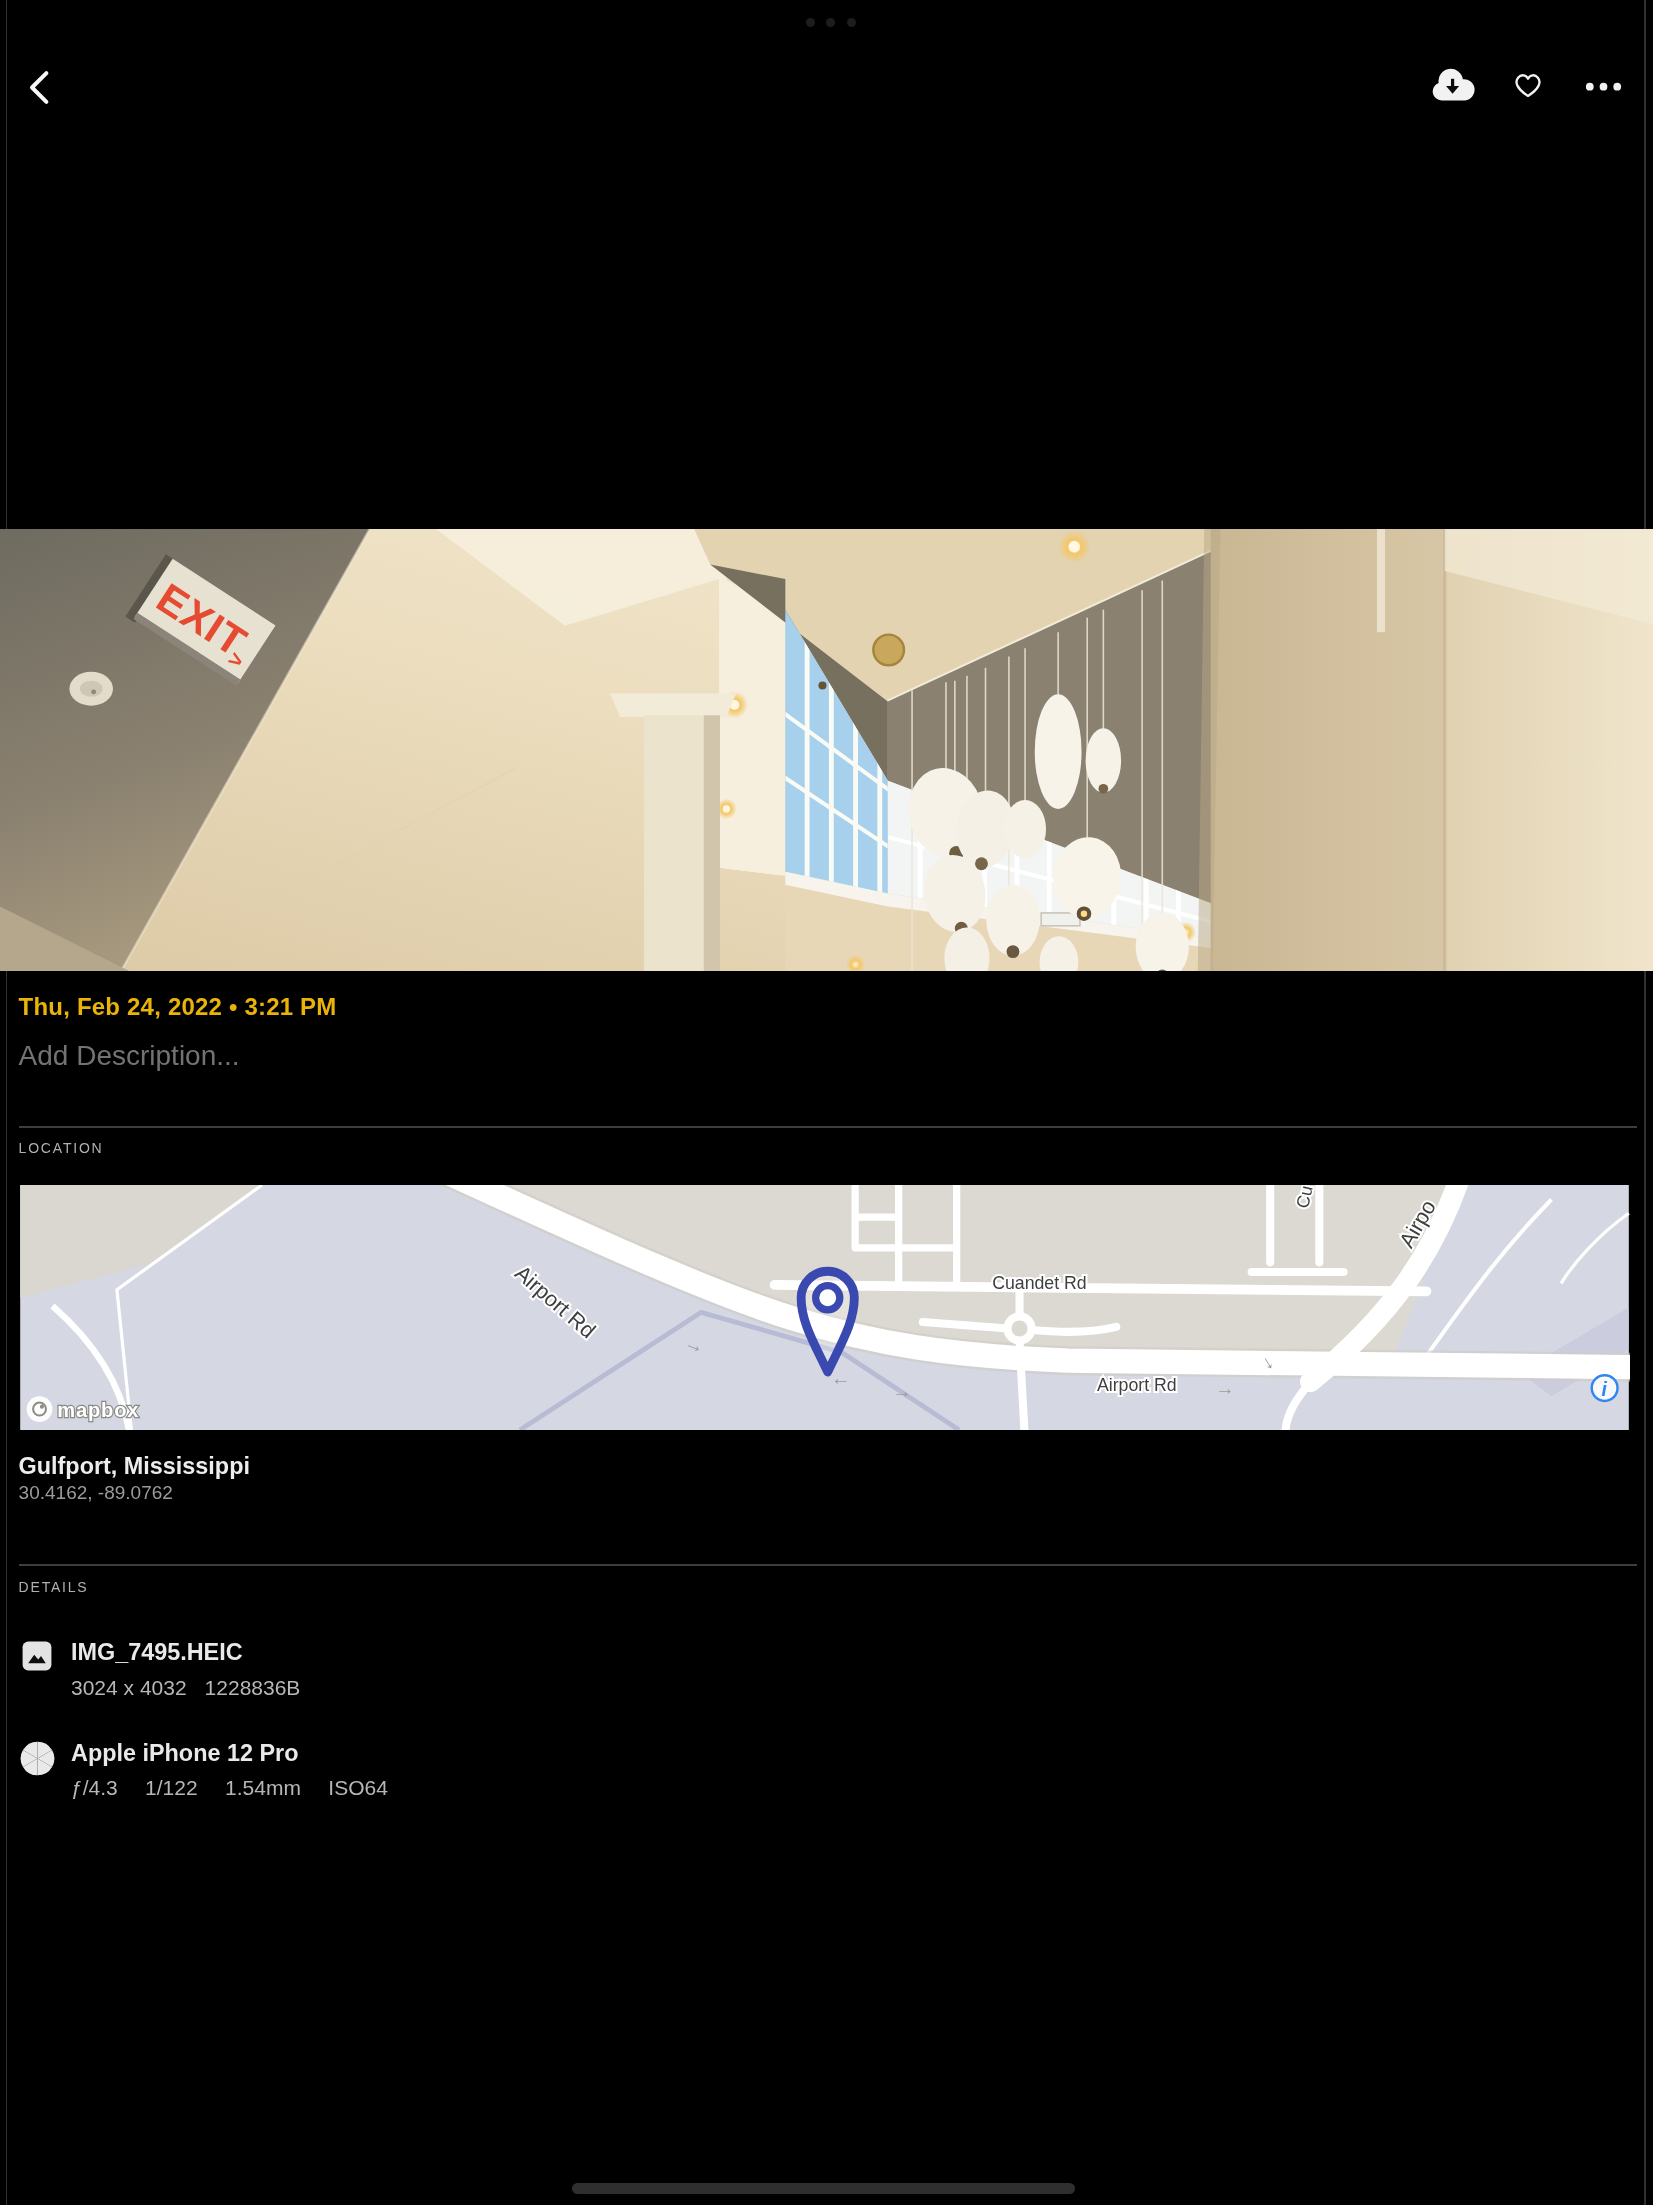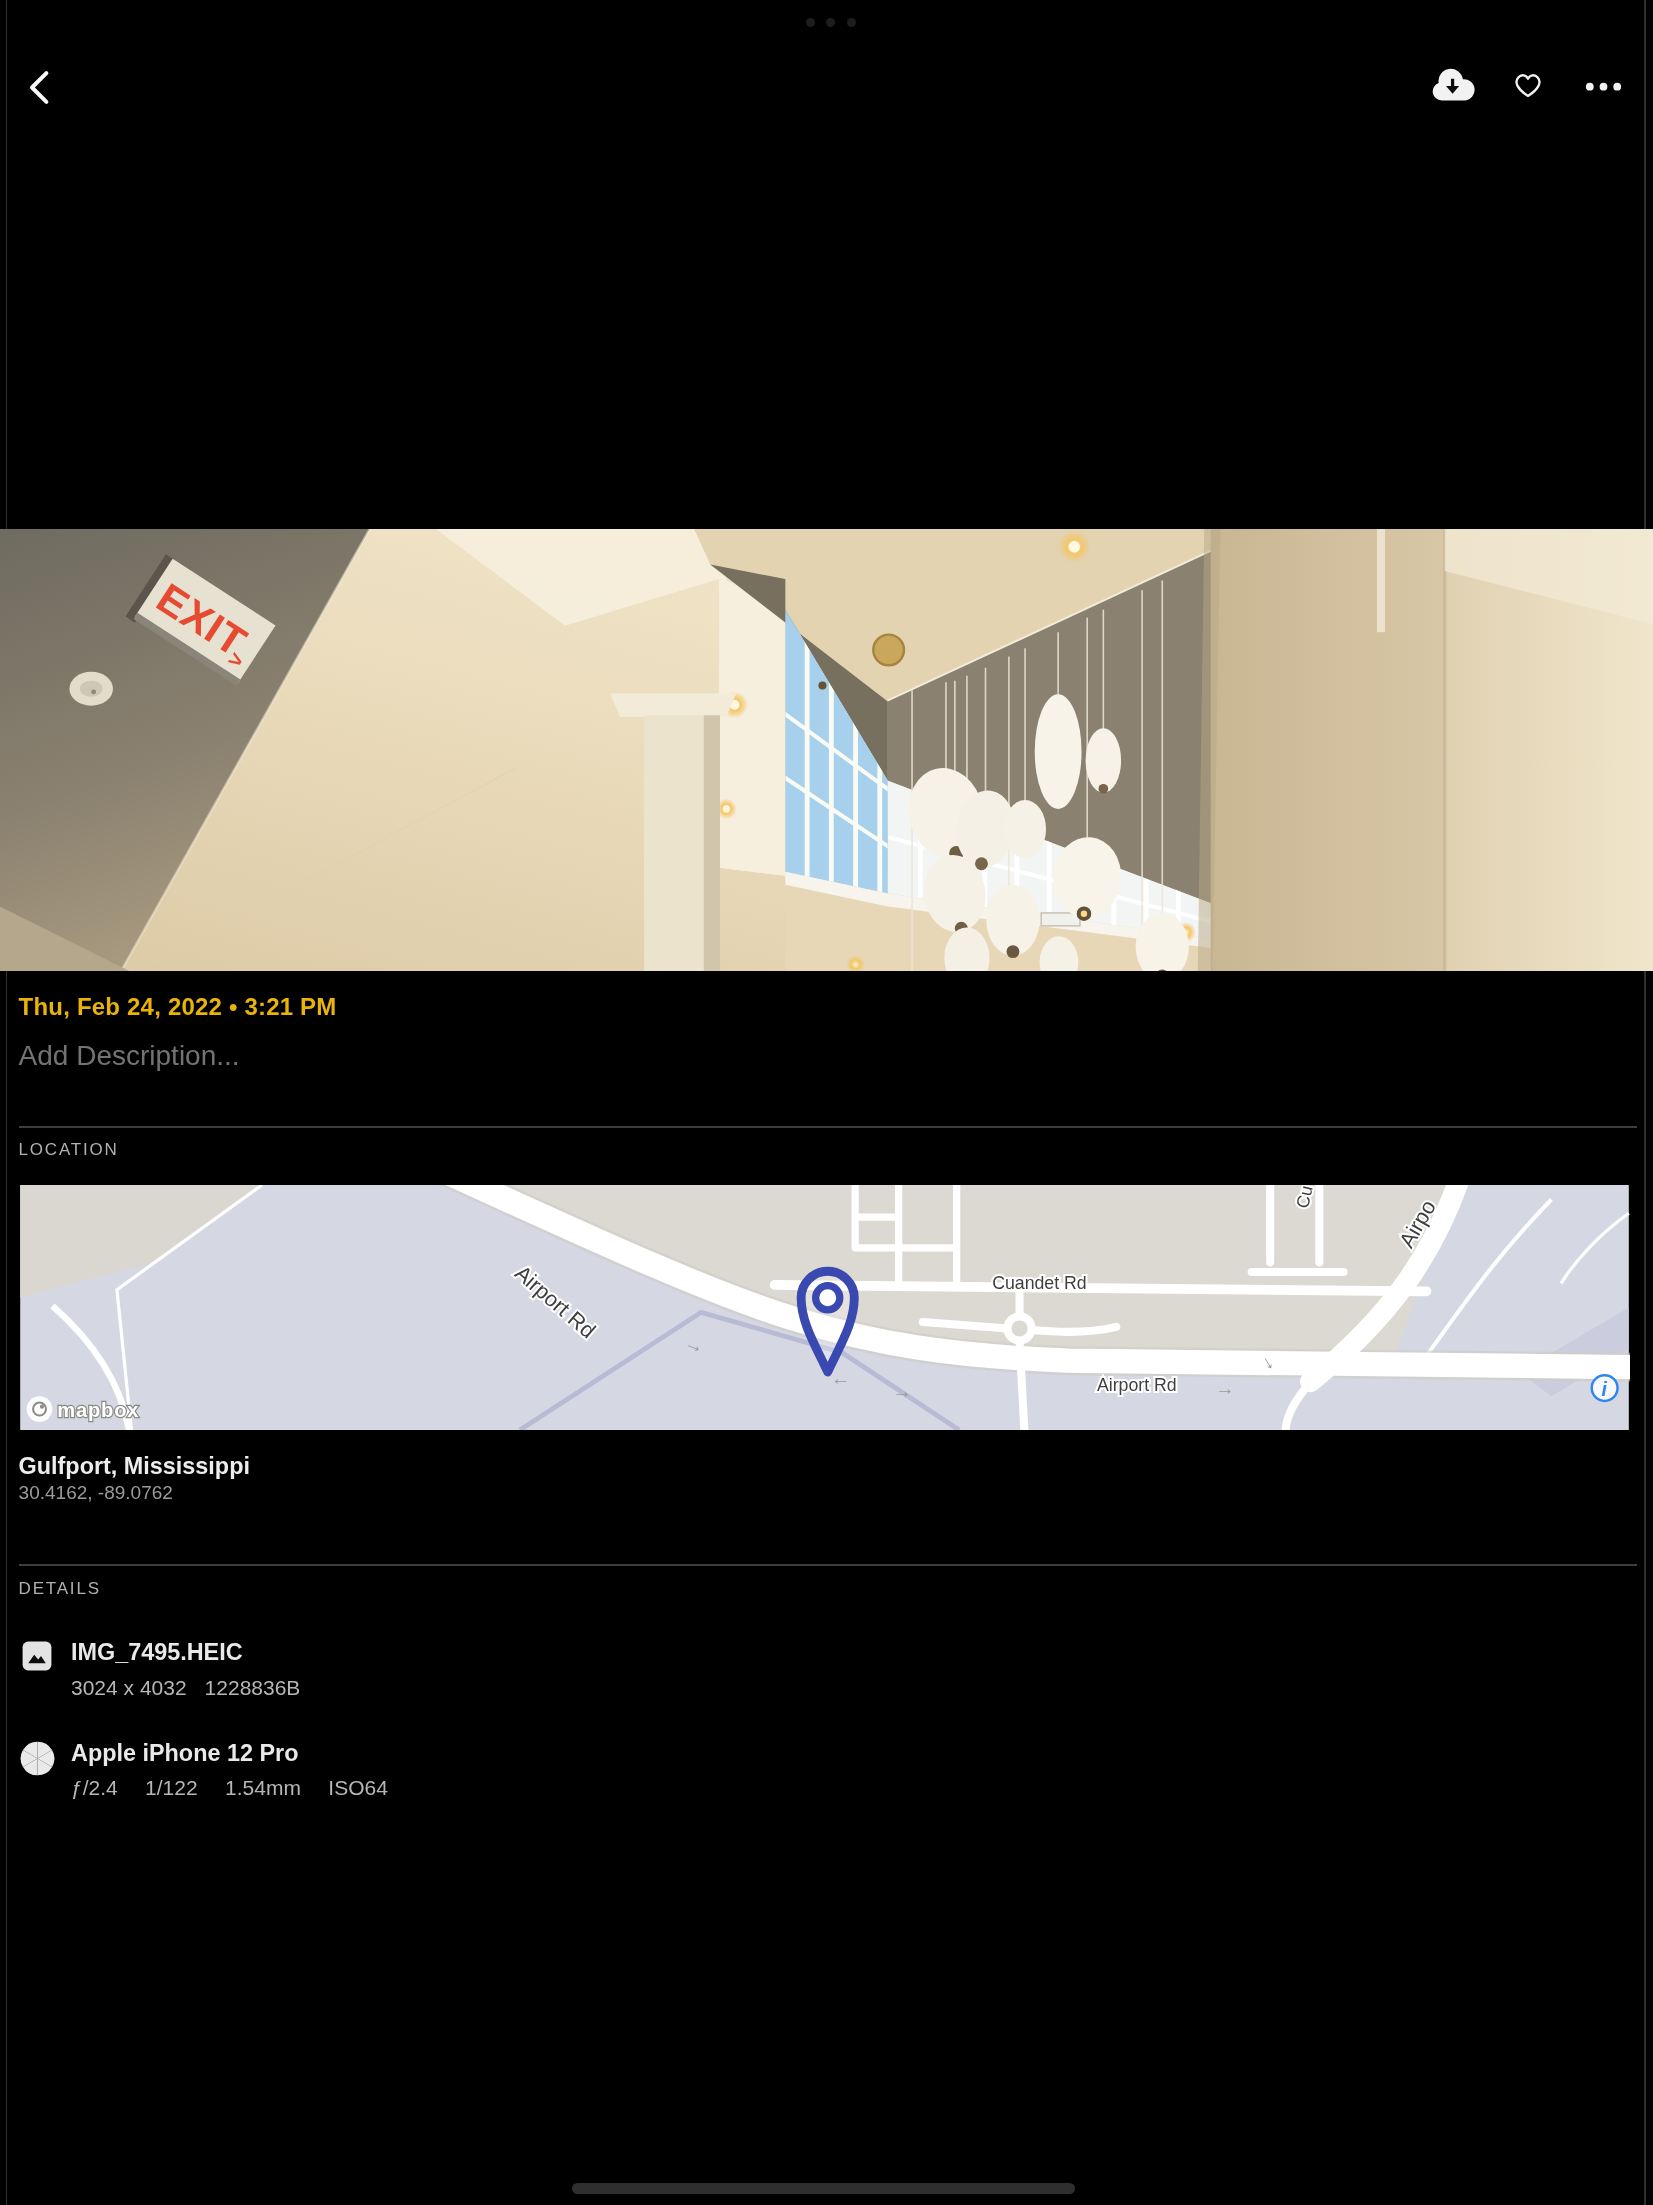--- a/index.html
+++ b/index.html
@@ -6,21 +6,21 @@
   .screen{position:relative;width:1653px;height:2205px;background:#000;overflow:hidden;
           font-family:"Liberation Sans", sans-serif;}
   .edge-line{position:absolute;top:0;bottom:0;width:1.6px;background:#303030;}
   .mt-dots{position:absolute;top:18px;left:806px;display:flex;gap:11.3px;}
   .mt-dots span{width:9px;height:9px;border-radius:50%;background:#1d1d1d;display:block;}
   .icon-btn{position:absolute;background:none;border:none;padding:0;cursor:pointer;}
   .photo-wrap{position:absolute;left:0;top:529px;width:1653px;height:442px;}
   .date{position:absolute;left:18.6px;top:993px;font-size:24px;font-weight:600;color:#eab308;letter-spacing:0.2px;}
   .desc{position:absolute;left:18.6px;top:1040px;font-size:28px;color:#737373;}
   .divider{position:absolute;left:18.6px;width:1618px;height:1.6px;background:#3d3d3d;}
-  .sect{position:absolute;left:18.6px;font-size:17px;color:#b1b1b1;letter-spacing:1.8px;}
+  .sect{position:absolute;left:18.6px;font-size:14px;color:#b1b1b1;letter-spacing:1.8px;}
   .map-wrap{position:absolute;left:19.4px;top:1185px;width:1611px;height:245px;}
   .place{position:absolute;left:18.6px;top:1453px;font-size:23.4px;font-weight:700;color:#ededed;}
   .coords{position:absolute;left:18.6px;top:1482px;font-size:19px;color:#9b9b9b;}
   .row-title{position:absolute;left:71px;font-size:23.4px;font-weight:700;color:#e9e9e9;}
   .row-meta{position:absolute;left:71px;font-size:21px;color:#b7b7b7;}
   .row-meta .gap{margin-right:18px;}
   .row-meta .gap-lg{margin-right:27.4px;}
   .home-bar{position:absolute;left:572px;top:2183px;width:503px;height:10.5px;border-radius:5.7px;background:#2f2f2f;}
   svg text{font-family:"Liberation Sans", sans-serif;}
 </style>
@@ -315,18 +315,18 @@
         <path d="M22 22 L22 2 A20 20 0 0 1 39.3 12 Z" fill="#e9e9e9" transform="rotate(60 22 22)"></path>
         <path d="M22 22 L22 2 A20 20 0 0 1 39.3 12 Z" fill="#e9e9e9" transform="rotate(120 22 22)"></path>
         <path d="M22 22 L22 2 A20 20 0 0 1 39.3 12 Z" fill="#e9e9e9" transform="rotate(180 22 22)"></path>
         <path d="M22 22 L22 2 A20 20 0 0 1 39.3 12 Z" fill="#e9e9e9" transform="rotate(240 22 22)"></path>
         <path d="M22 22 L22 2 A20 20 0 0 1 39.3 12 Z" fill="#e9e9e9" transform="rotate(300 22 22)"></path>
       </g>
     </svg>
   </div>
   <div class="row-title" style="top:1740px">Apple iPhone 12 Pro</div>
   <div class="row-meta" style="top:1776px">
-    <span class="gap-lg">ƒ/2.4</span><span class="gap-lg">1/122</span><span class="gap-lg">1.54mm</span><span>ISO64</span>
+    <span class="gap-lg">ƒ/4.3</span><span class="gap-lg">1/122</span><span class="gap-lg">1.54mm</span><span>ISO64</span>
   </div>
 
   <div class="home-bar"></div>
 </div>
 
 
 </body></html>

